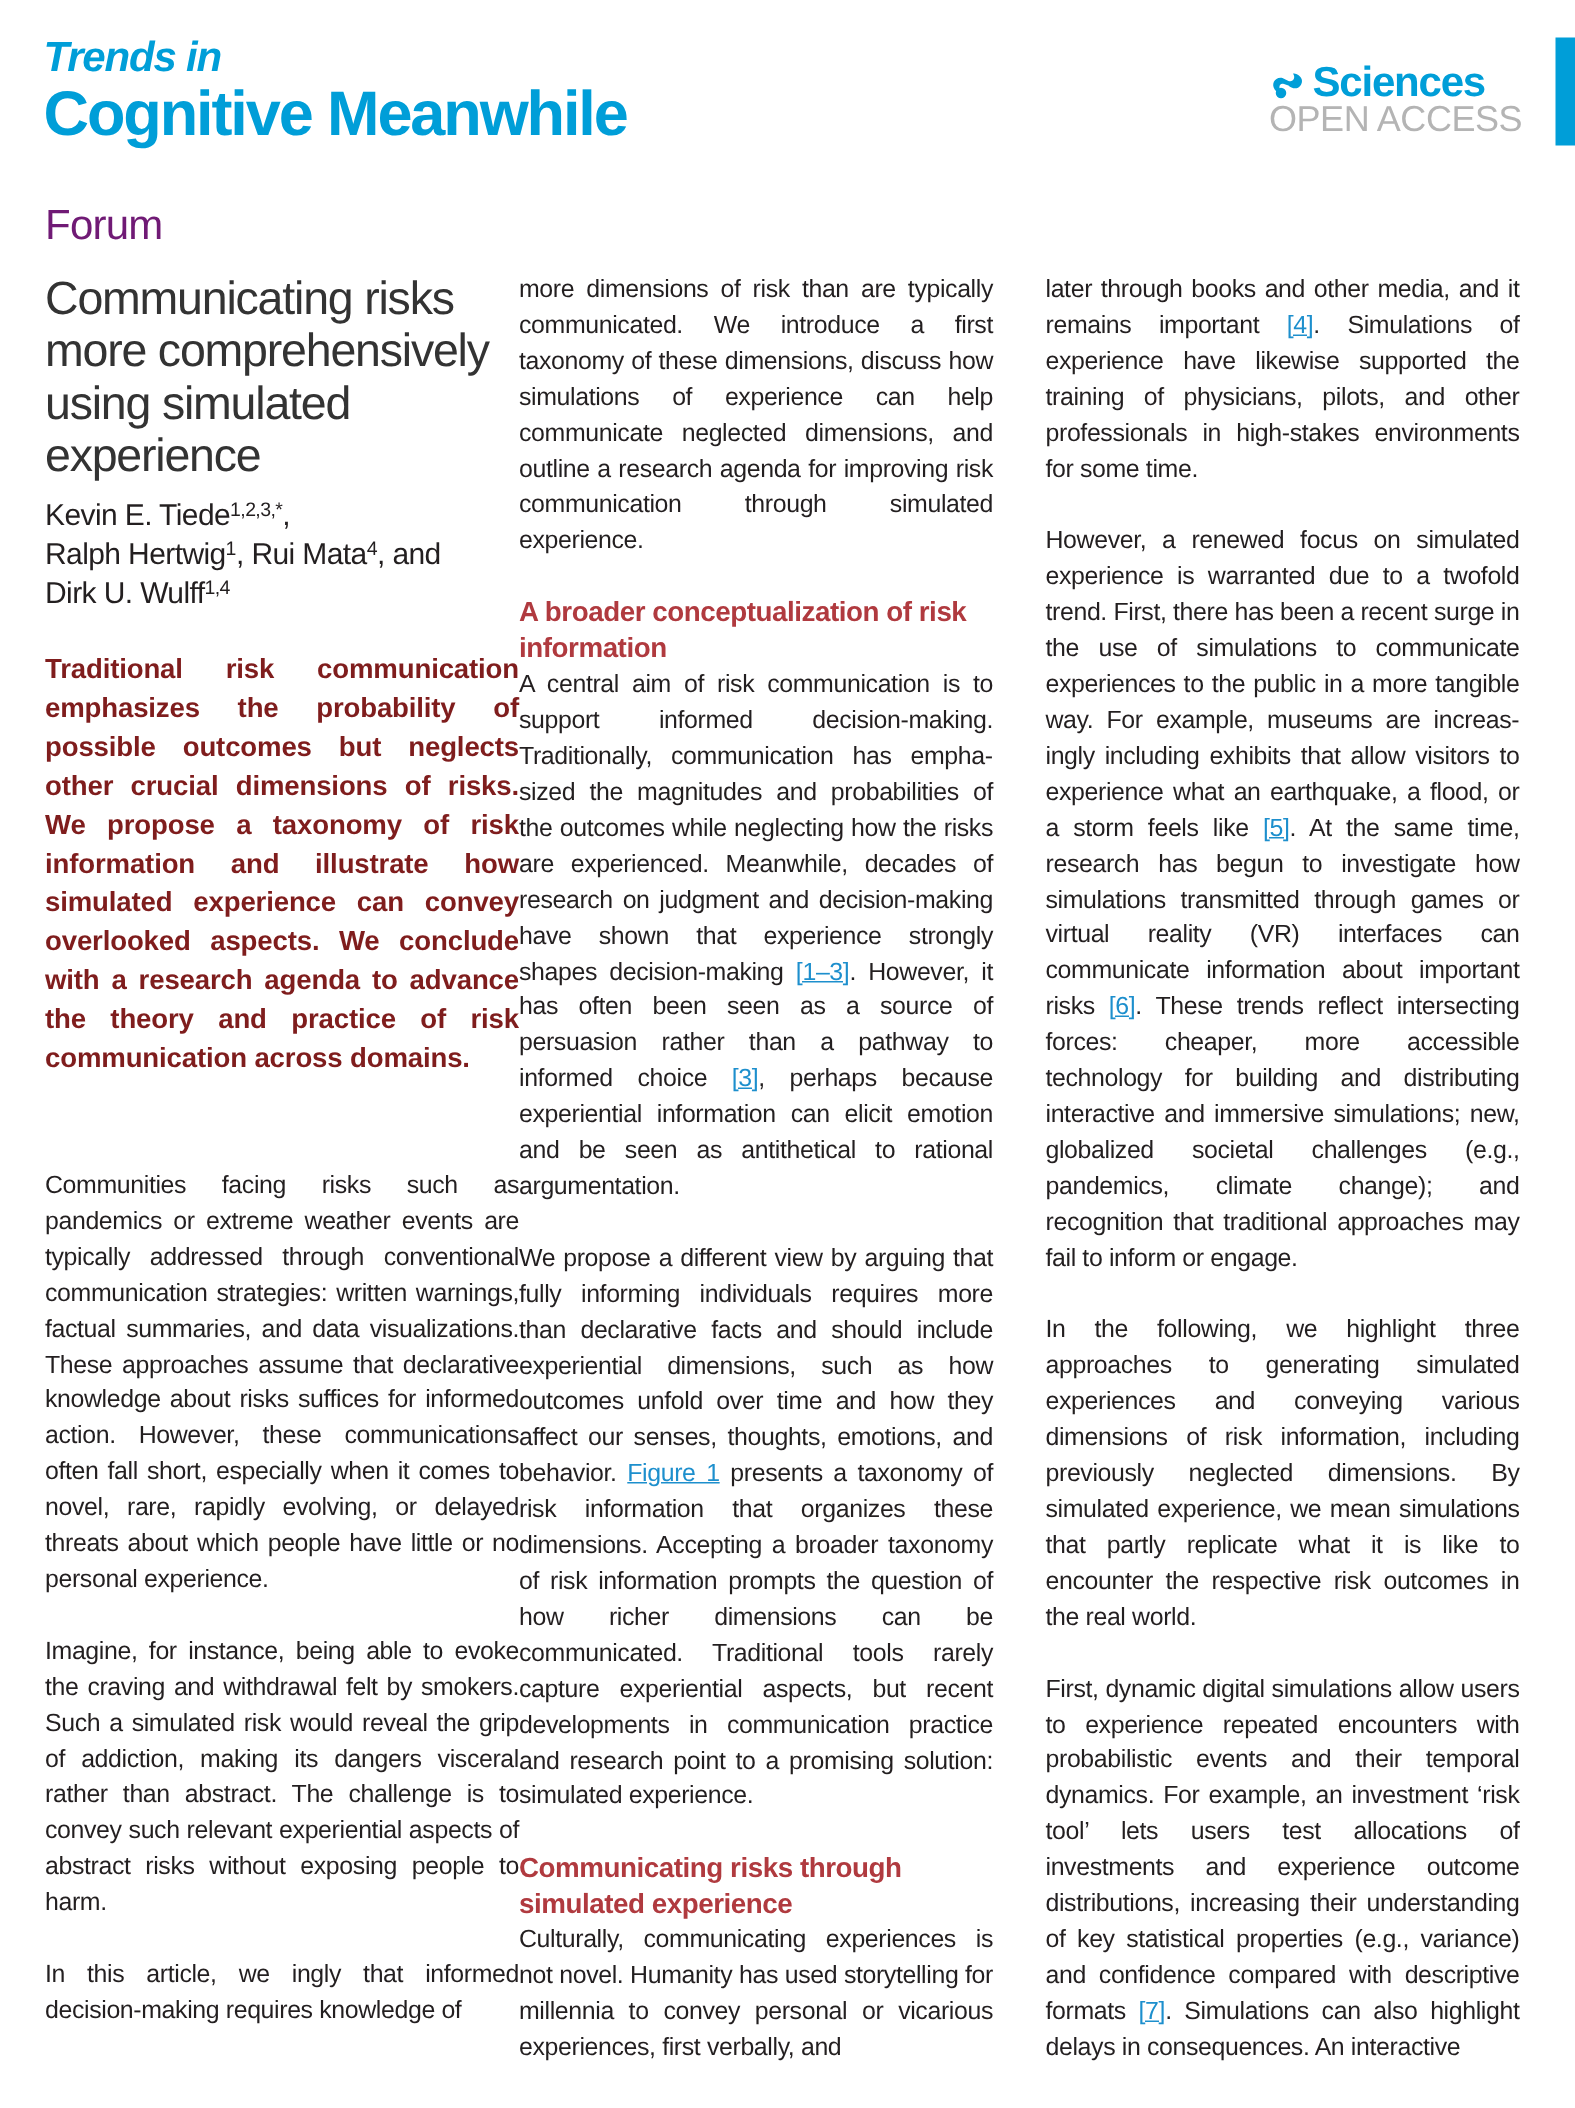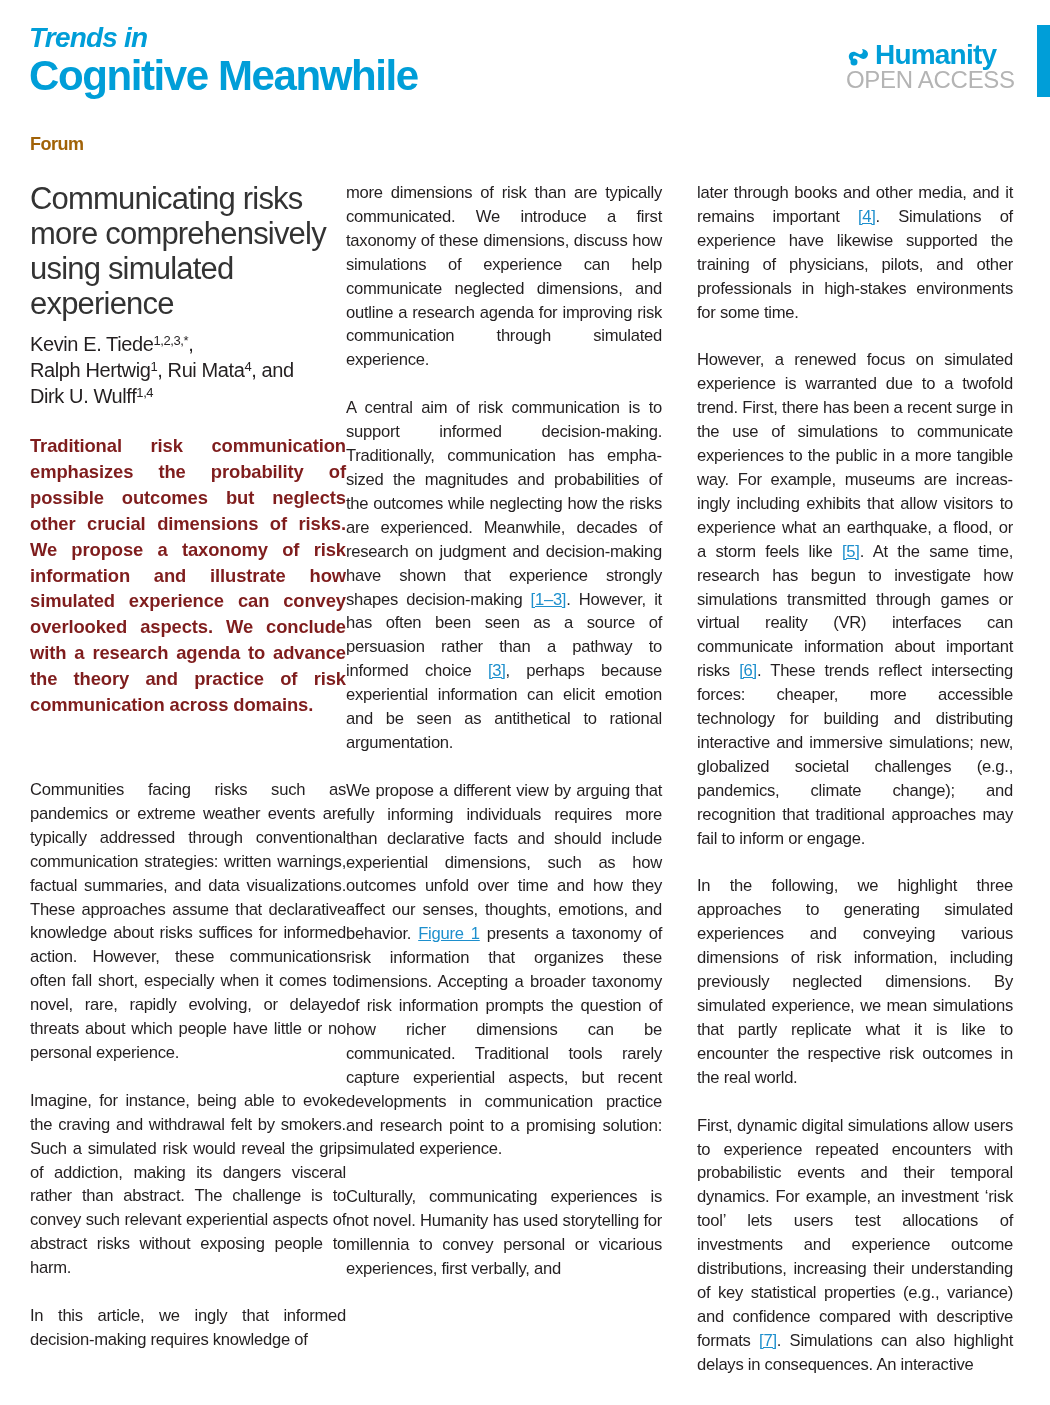--- a/index.html
+++ b/index.html
@@ -7,22 +7,22 @@
          font-family: "Liberation Sans", sans-serif; color: #231f20; }
   .journal { position: absolute; left: 29px; top: 22px; color: #009ed8; font-weight: bold; }
   .journal .l1 { font-size: 28px; line-height: 32px; letter-spacing: -0.8px; font-style: italic; }
   .journal .l2 { font-size: 42px; line-height: 44px; letter-spacing: -1.4px; }
   .cellpress { position: absolute; left: 846px; top: 40px; width: 170px; }
   .cellpress .brand { display: flex; align-items: center; color: #009ed8; font-weight: bold;
                       font-size: 28px; line-height: 30px; letter-spacing: -0.8px; }
   .cellpress .brand svg { margin-right: 3px; }
   .cellpress .oa { color: #b4b4b4; font-size: 24px; line-height: 24px; letter-spacing: -0.3px; margin-top: -2px; }
   .edge-tab { position: absolute; left: 1037px; top: 25px; width: 13px; height: 72px; background: #009ed8; }
-  .section-label { position: absolute; left: 30px; top: 134px; font-size: 18px; font-weight: bold;
-                   color: #a16207; letter-spacing: -0.5px; }
+  .section-label { position: absolute; left: 30px; top: 134px; font-size: 28px; font-weight: normal;
+                   color: #701a75; letter-spacing: -0.5px; }
   .col { position: absolute; top: 181px; width: 316px; font-size: 16.6px; line-height: 23.9px;
          text-align: justify; letter-spacing: -0.25px; }
   .col1 { left: 30px; } .col2 { left: 346px; } .col3 { left: 697px; }
   .title { font-size: 31px; line-height: 35px; color: #333; letter-spacing: -0.8px; text-align: left;
            margin: 0 0 10px 0; font-weight: normal; }
   .authors { font-size: 20px; line-height: 26px; text-align: left; letter-spacing: -0.4px; margin-bottom: 24px; }
   .authors sup { font-size: 13px; vertical-align: 6px; line-height: 0; }
   .abstract { color: #7f1d1d; font-weight: bold; font-size: 18.4px; line-height: 25.9px;
               letter-spacing: -0.1px; margin-bottom: 60px; }
   p { margin: 0 0 24px 0; }
@@ -37,21 +37,21 @@
   <div class="l1">Trends in</div>
   <div class="l2">Cognitive Meanwhile</div>
 </div>
 
 <div class="cellpress">
   <div class="brand">
     <svg width="26" height="26" viewBox="0 0 26 26">
       <path d="M4 18 C1 14 4 9 9 10 L13 12 C16 13 18 10 16 7 C20 7 24 11 21 15 C19 18 15 17 13 15 L10 14 C7 13 6 16 8 19 C6 20 5 19 4 18 Z" fill="#009ed8"></path>
       <circle cx="8" cy="20" r="3.5" fill="#009ed8"></circle>
     </svg>
-    <span>Humanity</span>
+    <span>Sciences</span>
   </div>
   <div class="oa">OPEN ACCESS</div>
 </div>
 
 <div class="edge-tab"></div>
 
 <div class="section-label">Forum</div>
 
 <div class="col col1">
   <h1 class="title">Communicating risks more comprehensively using simulated experience</h1>
@@ -62,22 +62,24 @@
     <span>Dirk U. Wulff</span><sup>1,4</sup>
   </div>
   <div class="abstract">Traditional risk communication emphasizes the probability of possible outcomes but neglects other crucial dimensions of risks. We propose a taxonomy of risk information and illustrate how simulated experience can convey overlooked aspects. We conclude with a research agenda to advance the theory and practice of risk communication across domains.</div>
   <p>Communities facing risks such as pandemics or extreme weather events are typically addressed through conventional communication strategies: written warnings, factual summaries, and data visualizations. These approaches assume that declarative knowledge about risks suffices for informed action. However, these communications often fall short, especially when it comes to novel, rare, rapidly evolving, or delayed threats about which people have little or no personal experience.</p>
   <p>Imagine, for instance, being able to evoke the craving and withdrawal felt by smokers. Such a simulated risk would reveal the grip of addiction, making its dangers visceral rather than abstract. The challenge is to convey such relevant experiential aspects of abstract risks without exposing people to harm.</p>
   <p>In this article, we ingly that informed decision-making requires knowledge of</p>
 </div>
 
 <div class="col col2">
   <p>more dimensions of risk than are typically communicated. We introduce a first taxonomy of these dimensions, discuss how simulations of experience can help communicate neglected dimensions, and outline a research agenda for improving risk communication through simulated experience.</p>
+  <h2>A broader conceptualization of risk information</h2>
   <p><span>A central aim of risk communication is to support informed decision-making. Traditionally, communication has empha­sized the magnitudes and probabilities of the outcomes while neglecting how the risks are experienced. Meanwhile, decades of research on judgment and decision-making have shown that experience strongly shapes decision-making </span><a class="ref">[1–3]</a><span>. However, it has often been seen as a source of persuasion rather than a pathway to informed choice </span><a class="ref">[3]</a><span>, perhaps because experiential information can elicit emotion and be seen as antithetical to rational argumentation.</span></p>
   <p><span>We propose a different view by arguing that fully informing individuals requires more than declarative facts and should include experiential dimensions, such as how outcomes unfold over time and how they affect our senses, thoughts, emotions, and behavior. </span><a class="ref">Figure 1</a><span> presents a taxonomy of risk information that organizes these dimensions. Accepting a broader taxonomy of risk information prompts the question of how richer dimensions can be communicated. Traditional tools rarely capture experiential aspects, but recent developments in communication practice and research point to a promising solution: simulated experience.</span></p>
+  <h2>Communicating risks through simulated experience</h2>
   <p>Culturally, communicating experiences is not novel. Humanity has used storytelling for millennia to convey personal or vicarious experiences, first verbally, and</p>
 </div>
 
 <div class="col col3">
   <p><span>later through books and other media, and it remains important </span><a class="ref">[4]</a><span>. Simulations of experience have likewise supported the training of physicians, pilots, and other professionals in high-stakes environments for some time.</span></p>
   <p><span>However, a renewed focus on simulated experience is warranted due to a twofold trend. First, there has been a recent surge in the use of simulations to communicate experiences to the public in a more tangible way. For example, museums are increas­ingly including exhibits that allow visitors to experience what an earthquake, a flood, or a storm feels like </span><a class="ref">[5]</a><span>. At the same time, research has begun to investigate how simulations transmitted through games or virtual reality (VR) interfaces can communicate information about important risks </span><a class="ref">[6]</a><span>. These trends reflect intersecting forces: cheaper, more accessible technology for building and distributing interactive and immersive simulations; new, globalized societal challenges (e.g., pandemics, climate change); and recognition that traditional approaches may fail to inform or engage.</span></p>
   <p>In the following, we highlight three approaches to generating simulated experiences and conveying various dimensions of risk information, including previously neglected dimensions. By simulated experience, we mean simula­tions that partly replicate what it is like to encounter the respective risk outcomes in the real world.</p>
   <p><span>First, dynamic digital simulations allow users to experience repeated encounters with probabilistic events and their temporal dynamics. For example, an investment ‘risk tool’ lets users test allocations of investments and experience outcome distributions, increasing their understanding of key statistical properties (e.g., variance) and confidence compared with descriptive formats </span><a class="ref">[7]</a><span>. Simulations can also highlight delays in consequences. An interactive</span></p>
 </div>
 

